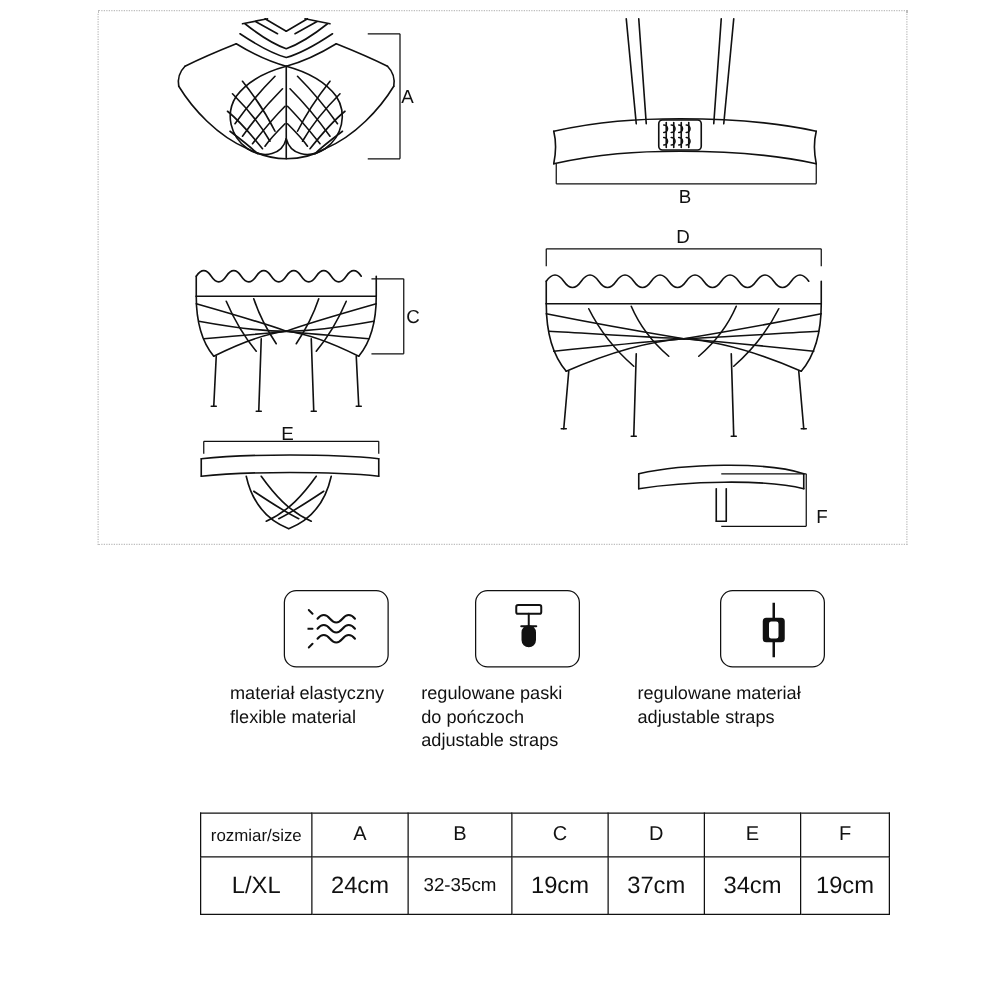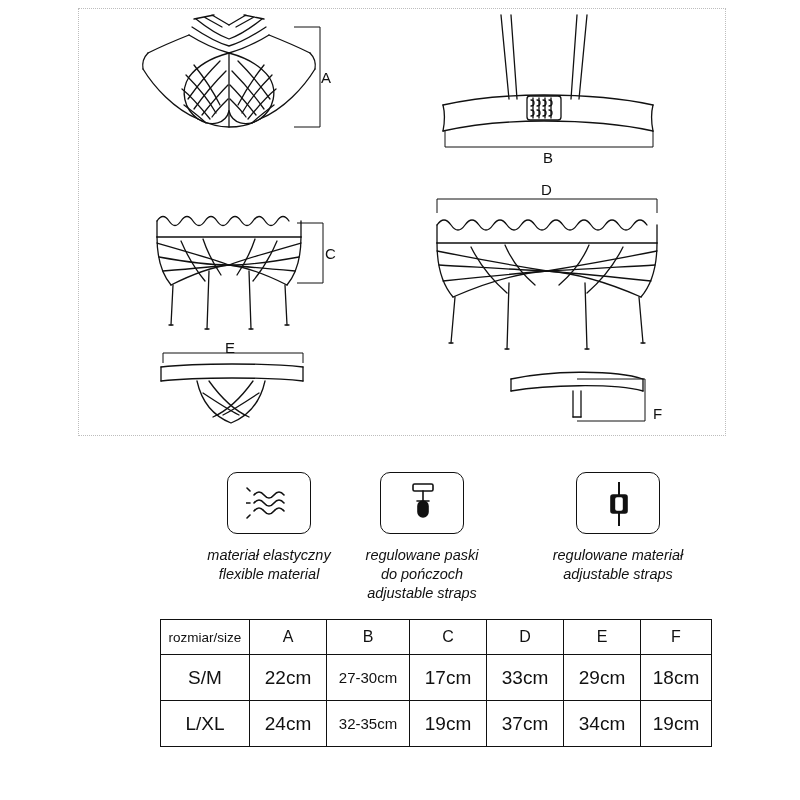--- a/index.html
+++ b/index.html
@@ -41,22 +41,21 @@
   
   .features {
     position: absolute;
     left: 78px;
     top: 462px;
     width: 648px;
     height: 150px;
   }
   .feature {
     position: absolute;
-    text-align: center;
-    font-style: italic;
+    text-align: left;
   }
   .feature-box {
     width: 84px;
     height: 62px;
     border: 1.5px solid #111;
     border-radius: 10px;
     box-sizing: border-box;
     margin: 0 auto;
     position: relative;
     background: #fff;
@@ -66,21 +65,21 @@
     font-size: 14.5px;
     line-height: 1.32;
     color: #111;
     white-space: pre-line;
   }
 
   
   .size-table {
     position: absolute;
     left: 160px;
-    top: 619px;
+    top: 650px;
     width: 480px;
     border-collapse: collapse;
     table-layout: fixed;
   }
   .size-table td, .size-table th {
     border: 1px solid #111;
     text-align: center;
     font-weight: normal;
     color: #111;
     padding: 0;
@@ -368,29 +367,20 @@
       <td class="col-a">A</td>
       <td class="col-b">B</td>
       <td class="col-c">C</td>
       <td class="col-d">D</td>
       <td class="col-e">E</td>
       <td class="col-f">F</td>
     </tr>
   </thead>
   <tbody>
     <tr>
-      <td class="size-name">S/M</td>
-      <td>22cm</td>
-      <td class="narrow-val">27-30cm</td>
-      <td>17cm</td>
-      <td>33cm</td>
-      <td>29cm</td>
-      <td>18cm</td>
-    </tr>
-    <tr>
       <td class="size-name">L/XL</td>
       <td>24cm</td>
       <td class="narrow-val">32-35cm</td>
       <td>19cm</td>
       <td>37cm</td>
       <td>34cm</td>
       <td>19cm</td>
     </tr>
   </tbody>
 </table>

